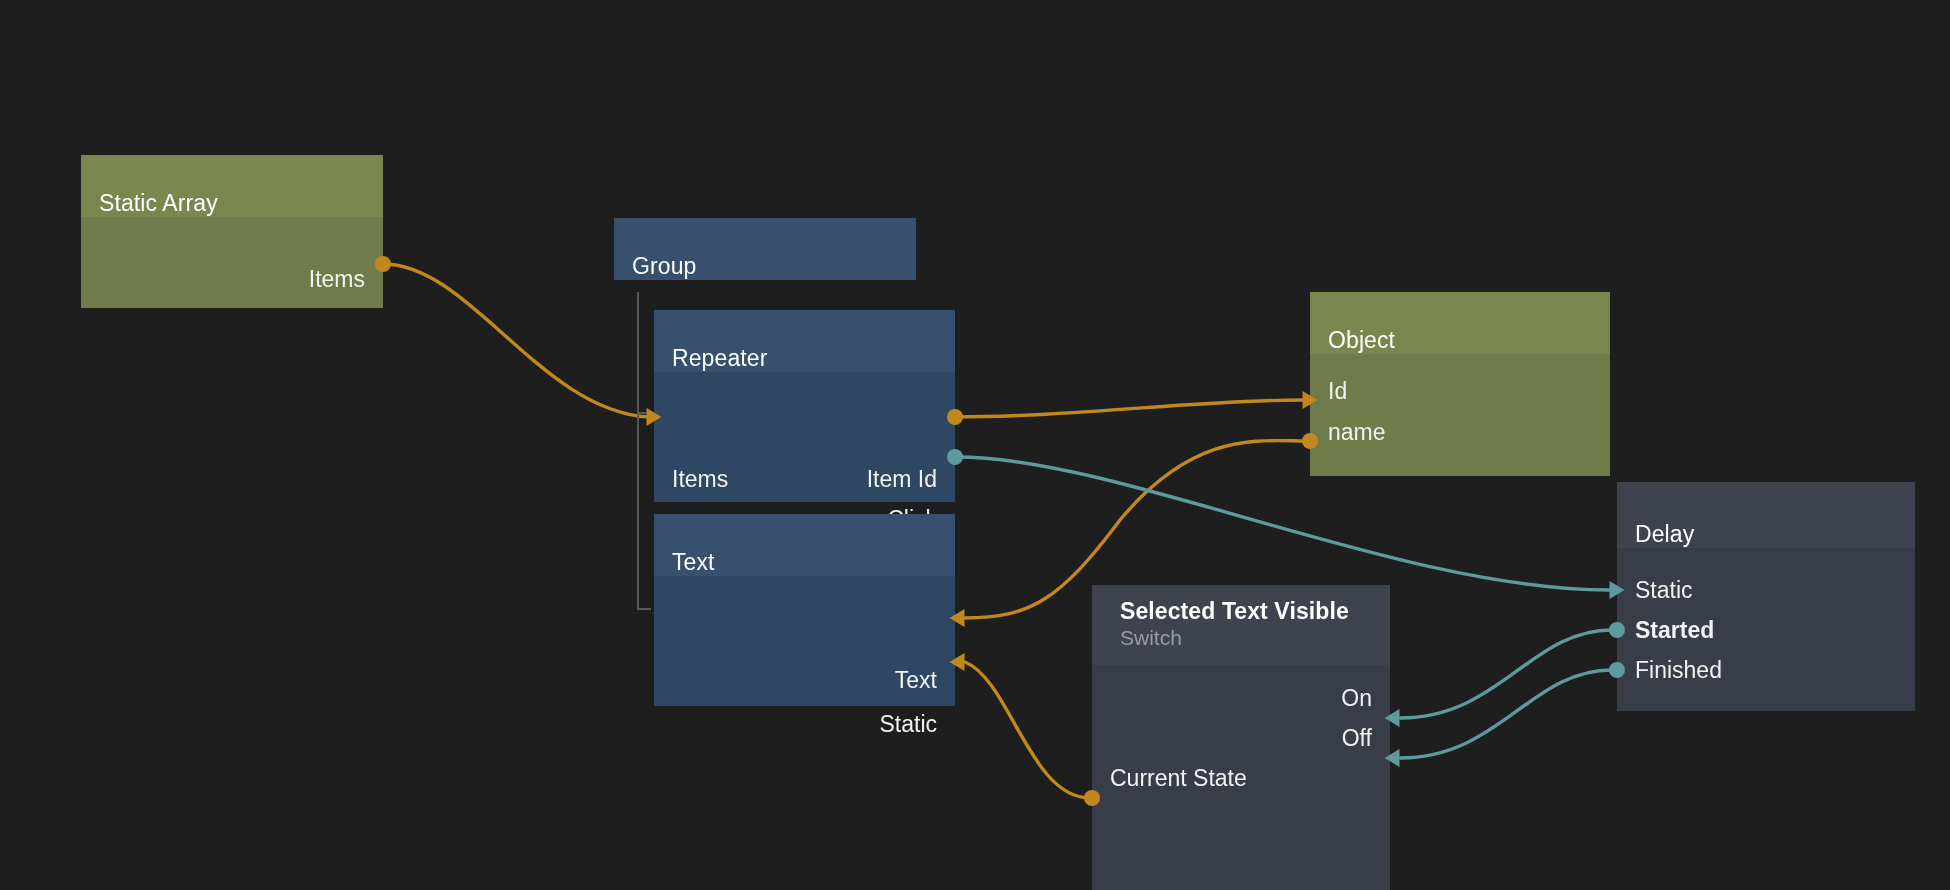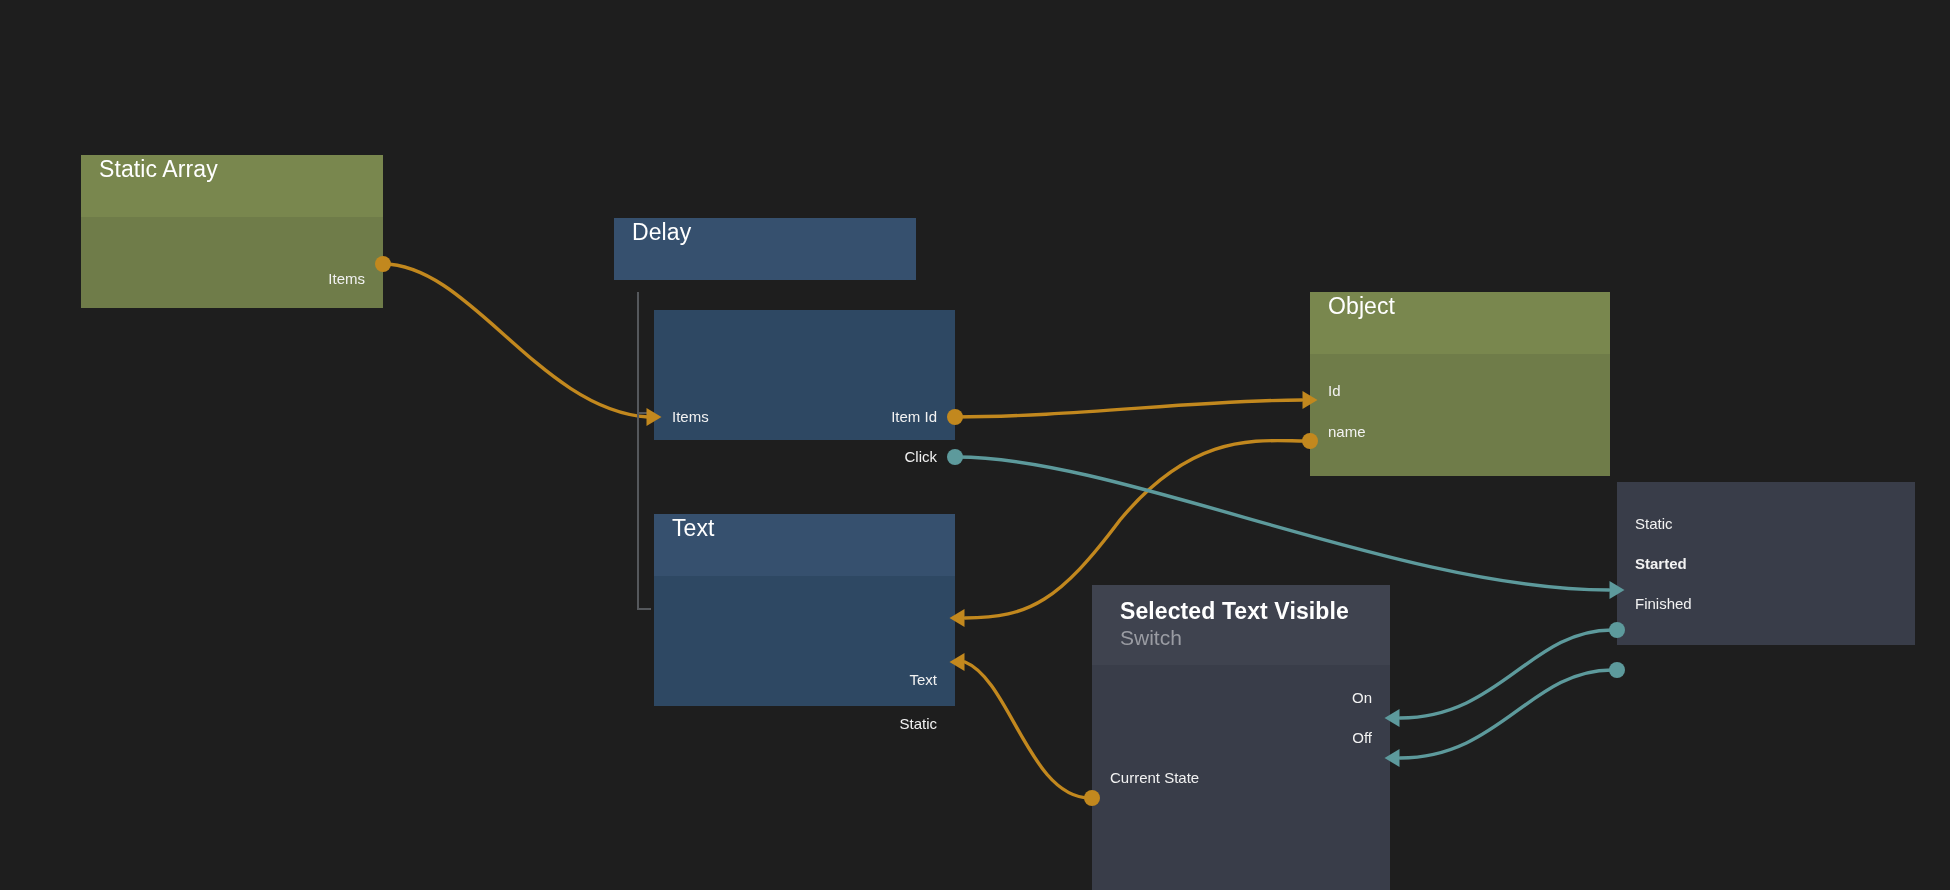--- a/index.html
+++ b/index.html
@@ -37,21 +37,21 @@
     position: absolute;
     z-index: 2;
     box-sizing: border-box;
     overflow: visible;
   }
   .node-header {
     box-sizing: border-box;
     padding: 0 18px;
     display: flex;
     flex-direction: column;
-    justify-content: flex-start;
+    justify-content: flex-end;
   }
   .node-title {
     color: #ffffff;
     font-size: 23px;
     line-height: 28px;
     letter-spacing: .1px;
     white-space: nowrap;
   }
   .node-title.bold { font-weight: bold; }
   .node-subtitle {
@@ -68,21 +68,21 @@
   
   .port {
     position: absolute;
     display: flex;
     align-items: center;
     height: 30px;
     white-space: nowrap;
   }
   .port-label {
     color: #f2f2f2;
-    font-size: 15px;
+    font-size: 23px;
     line-height: 30px;
   }
   .port.left  { left: 0; padding-left: 18px; }
   .port.right { right: 0; padding-right: 18px; }
 
   
   .marker {
     position: absolute;
     z-index: 3;
     pointer-events: none;
@@ -160,29 +160,32 @@
     <div class="node-body" style="height:91px;">
       <div class="port right" style="top:47px;">
         <span class="port-label">Items</span>
       </div>
     </div>
   </div>
   <div class="marker dot" style="left:383px; top:264px; background:#c2881e;"></div>
 
   <div class="node blue" style="left:614px; top:218px; width:302px;">
     <div class="node-header" style="height:62px;">
-      <div class="node-title">Delay</div>
+      <div class="node-title">Group</div>
     </div>
   </div>
 
   <div class="group-tree" style="left:637px; top:292px; height:318px;"></div>
   <div class="group-stub" style="left:637px; top:412px;"></div>
   <div class="group-stub" style="left:637px; top:608px;"></div>
 
   <div class="node blue" style="left:654px; top:310px; width:301px;">
+    <div class="node-header" style="height:62px;">
+      <div class="node-title">Repeater</div>
+    </div>
     <div class="node-body" style="height:130px;">
       <div class="port left" style="top:92px;">
         <span class="port-label">Items</span>
       </div>
       <div class="port right" style="top:92px;">
         <span class="port-label">Item Id</span>
       </div>
       <div class="port right" style="top:132px;">
         <span class="port-label">Click</span>
       </div>
@@ -239,20 +242,23 @@
       <div class="port left" style="top:98px;">
         <span class="port-label">Current State</span>
       </div>
     </div>
   </div>
   <div class="marker arrow arrow-left" style="left:1392px; top:718px; border-right-color:#5d9a9c;"></div>
   <div class="marker arrow arrow-left" style="left:1392px; top:758px; border-right-color:#5d9a9c;"></div>
   <div class="marker dot" style="left:1092px; top:798px; background:#c2881e;"></div>
 
   <div class="node gray" style="left:1617px; top:482px; width:298px;">
+    <div class="node-header" style="height:66px;">
+      <div class="node-title">Delay</div>
+    </div>
     <div class="node-body" style="height:163px;">
       <div class="port left" style="top:27px;">
         <span class="port-label">Static</span>
       </div>
       <div class="port left" style="top:67px;font-weight:bold;">
         <span class="port-label">Started</span>
       </div>
       <div class="port left" style="top:107px;">
         <span class="port-label">Finished</span>
       </div>

